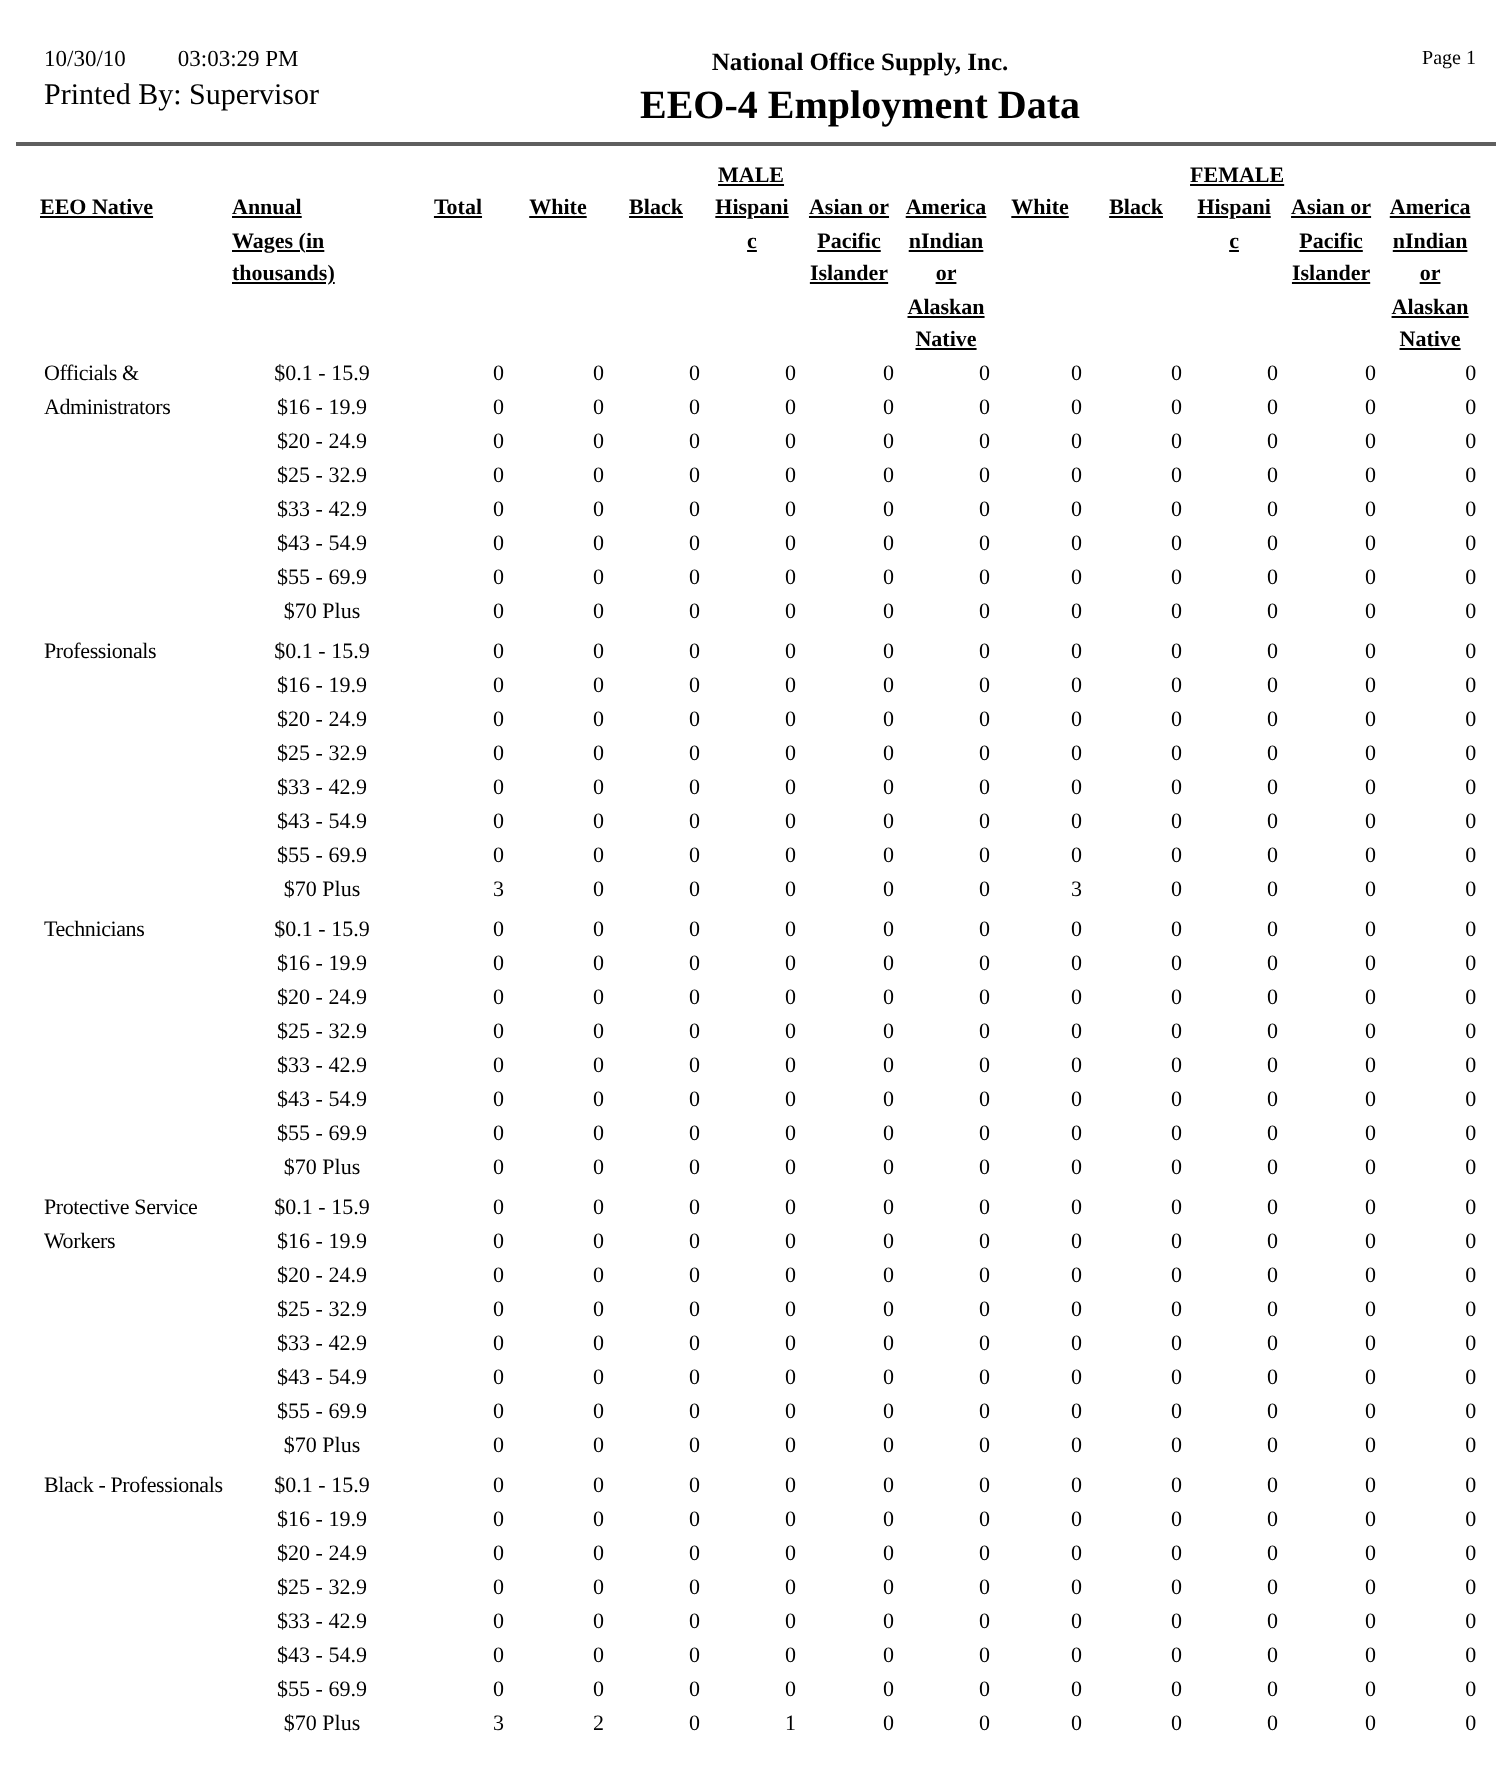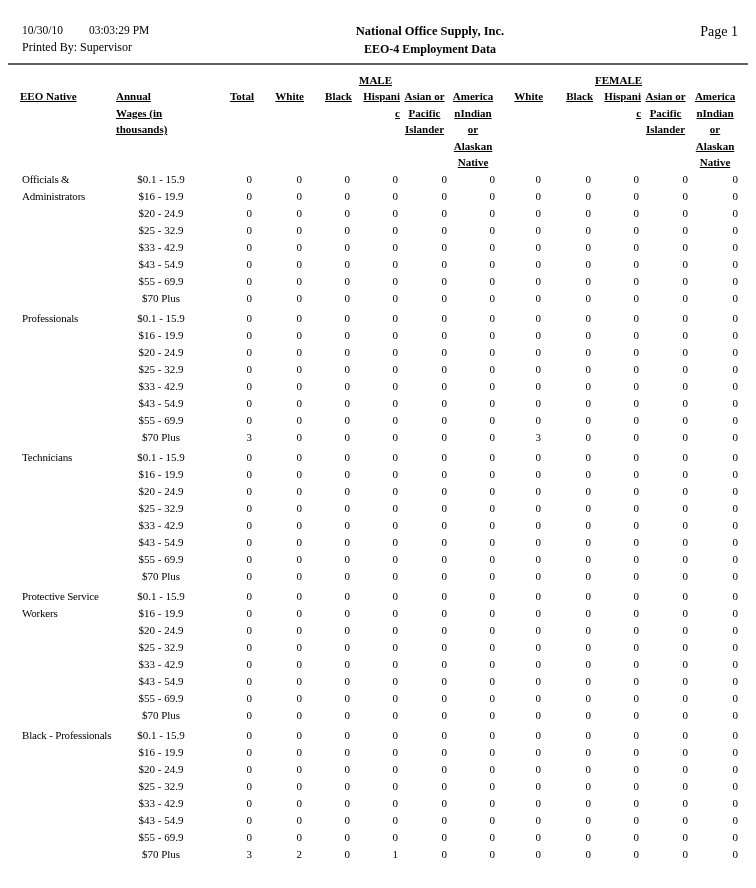--- a/index.html
+++ b/index.html
@@ -13,25 +13,25 @@
   }
   
   .top {
     display: flex;
     padding: 24px 10px 0 10px;
     align-items: flex-start;
   }
   .top-left { width: 210px; padding-left: 12px; }
   .dt-line { font-size: 11.5px; white-space: nowrap; }
   .dt-line .time { margin-left: 26px; }
-  .printed-by { font-size: 12px; margin-top: 4px; white-space: nowrap; }
+  .printed-by { font-size: 15px; margin-top: 4px; white-space: nowrap; }
   .top-center { flex: 1; text-align: center; font-family: Liberation Serif, serif; }
   .company { font-weight: bold; font-size: 12.5px; }
-  .report-title { font-weight: bold; font-size: 12px; margin-top: 3px; }
-  .top-right { width: 110px; text-align: right; font-size: 14px; padding-right: 8px; }
+  .report-title { font-weight: bold; font-size: 20px; margin-top: 3px; }
+  .top-right { width: 110px; text-align: right; font-size: 10px; padding-right: 8px; }
   .rule {
     height: 0;
     border-top: 2px solid #5f5f5f;
     margin: 6px 8px 0 8px;
   }
   
   table.report {
     border-collapse: collapse;
     table-layout: fixed;
     margin-left: 20px;
@@ -41,21 +41,20 @@
   table.report th, table.report td {
     padding: 0;
     font-size: 11px;
     vertical-align: top;
   }
   thead th {
     font-weight: bold;
     text-decoration: underline;
     white-space: pre-line;
     line-height: 16.5px;
-    text-align: right;
     padding-right: 2px;
   }
   thead .grp {
     text-align: center;
     line-height: 15px;
     padding-right: 0;
   }
   thead .th-left { text-align: left; padding-right: 0; padding-left: 2px; }
   thead .th-center { text-align: center; padding-right: 0; }
   tbody td { line-height: 17px; }

